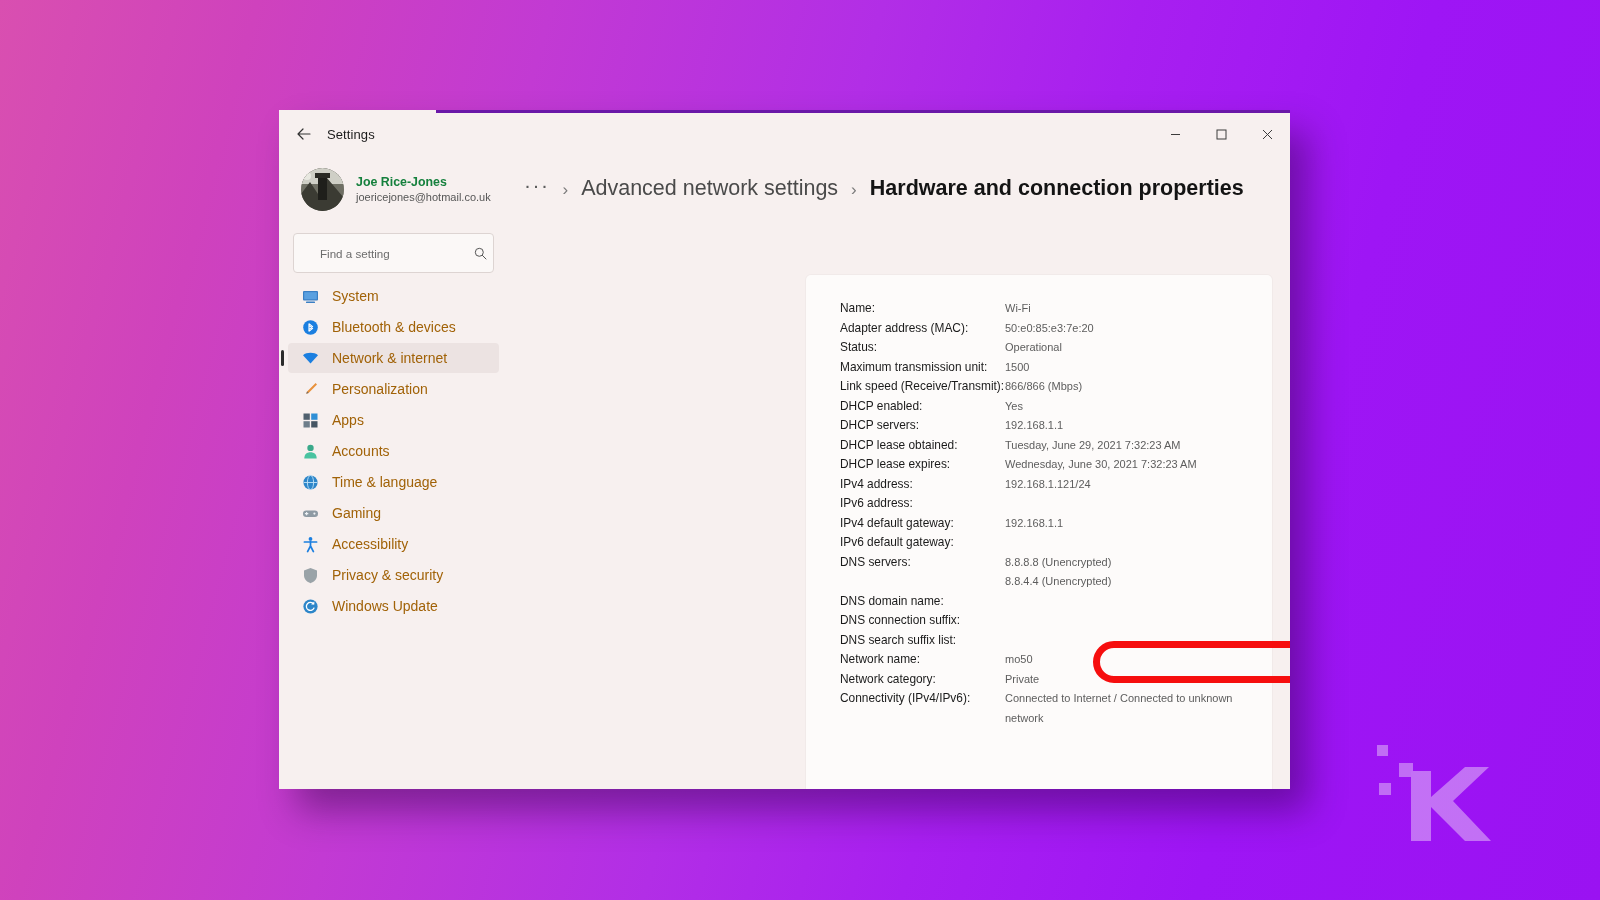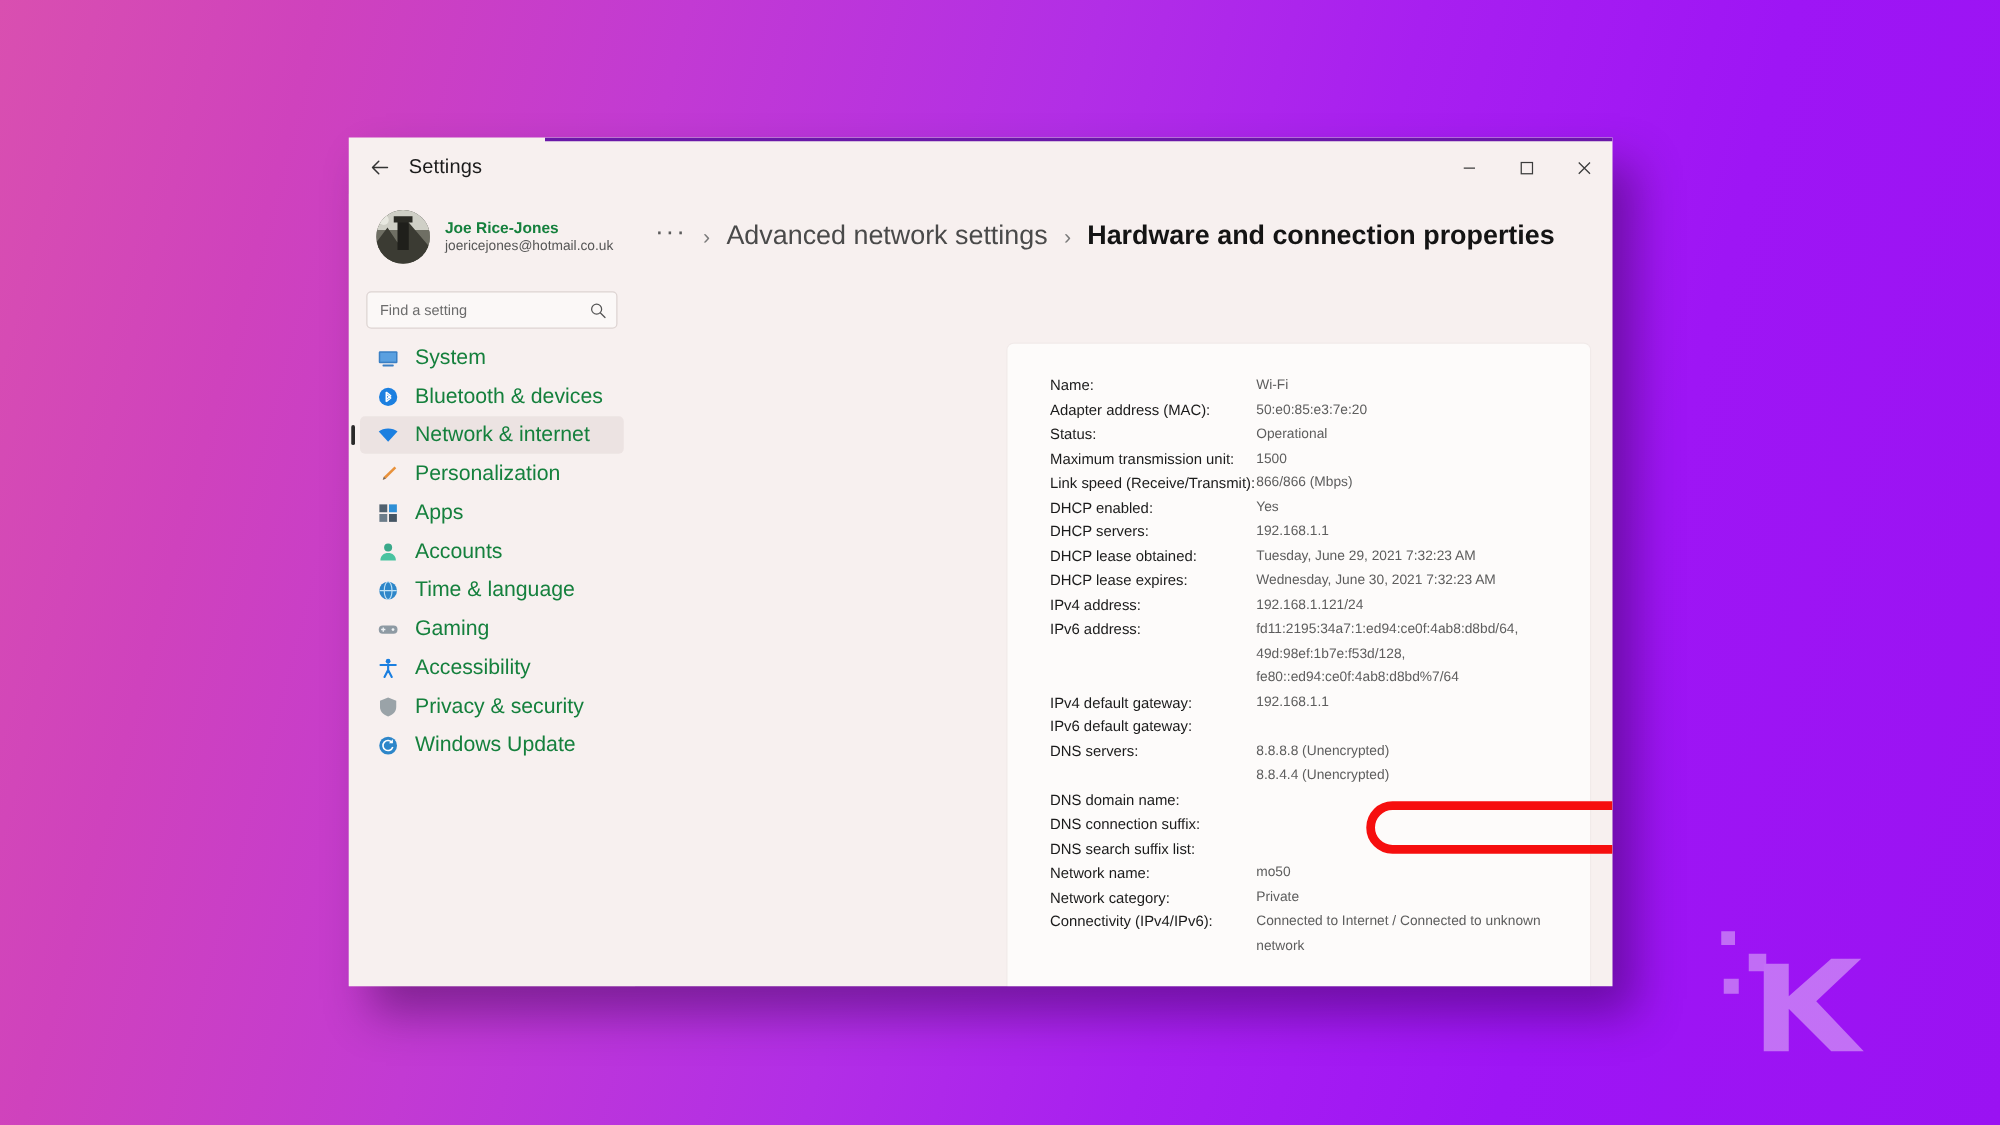--- a/index.html
+++ b/index.html
@@ -61,21 +61,21 @@
     align-items: center;
   }
   #back-button {
     width: 34px; height: 30px;
     margin-left: 8px;
     display: flex; align-items: center; justify-content: center;
     border-radius: 4px;
     cursor: pointer;
   }
   #titlebar-title {
-    font-size: 16px;
+    font-size: 13px;
     color: #1b1b1b;
     margin-left: 6px;
     letter-spacing: .1px;
   }
   #window-controls {
     margin-left: auto;
     display: flex;
     height: 42px;
   }
   .win-ctl {
@@ -128,27 +128,27 @@
   }
   #account-email {
     font-size: 11px;
     color: #565656;
     line-height: 15px;
     white-space: nowrap;
   }
 
   #search-wrap {
     margin: 14px 14px 8px 14px;
-    height: 30px;
+    height: 40px;
     background: #fbf8f7;
     border: 1px solid #ddd4d2;
     border-radius: 4px;
     display: flex;
     align-items: center;
-    padding: 0 8px 0 10px;
+    padding: 0 8px 0 26px;
   }
   #search-input {
     border: none;
     outline: none;
     background: transparent;
     flex: 1;
     font-family: "Liberation Sans", sans-serif;
     font-size: 11.6px;
     color: #2b2b2b;
   }
@@ -175,22 +175,22 @@
     width: 3px; height: 16px;
     border-radius: 2px;
     background: #2b2b2b;
   }
   .nav-icon {
     width: 17px; height: 17px;
     flex: 0 0 17px;
     display: flex; align-items: center; justify-content: center;
   }
   .nav-label {
-    font-size: 17px;
-    color: #15803d;
+    font-size: 14px;
+    color: #a16207;
     white-space: nowrap;
   }
 
   
   #main-pane {
     flex: 1;
     position: relative;
     overflow: hidden;
   }
   #breadcrumb {
@@ -505,22 +505,20 @@
             <div class="prop-row">
               <div class="prop-label">DHCP lease expires:</div>
               <div class="prop-value">Wednesday, June 30, 2021 7:32:23 AM</div>
             </div>
             <div class="prop-row">
               <div class="prop-label">IPv4 address:</div>
               <div class="prop-value">192.168.1.121/24</div>
             </div>
             <div class="prop-row">
               <div class="prop-label">IPv6 address:</div>
-              <div class="prop-value">fd11:2195:34a7:1:ed94:ce0f:4ab8:d8bd/64,
-                           49d:98ef:1b7e:f53d/128, fe80::ed94:ce0f:4ab8:d8bd%7/64</div>
             </div>
             <div class="prop-row">
               <div class="prop-label">IPv4 default gateway:</div>
               <div class="prop-value">192.168.1.1</div>
             </div>
             <div class="prop-row">
               <div class="prop-label">IPv6 default gateway:</div>
               <div class="prop-value"></div>
             </div>
             <div class="prop-row">

